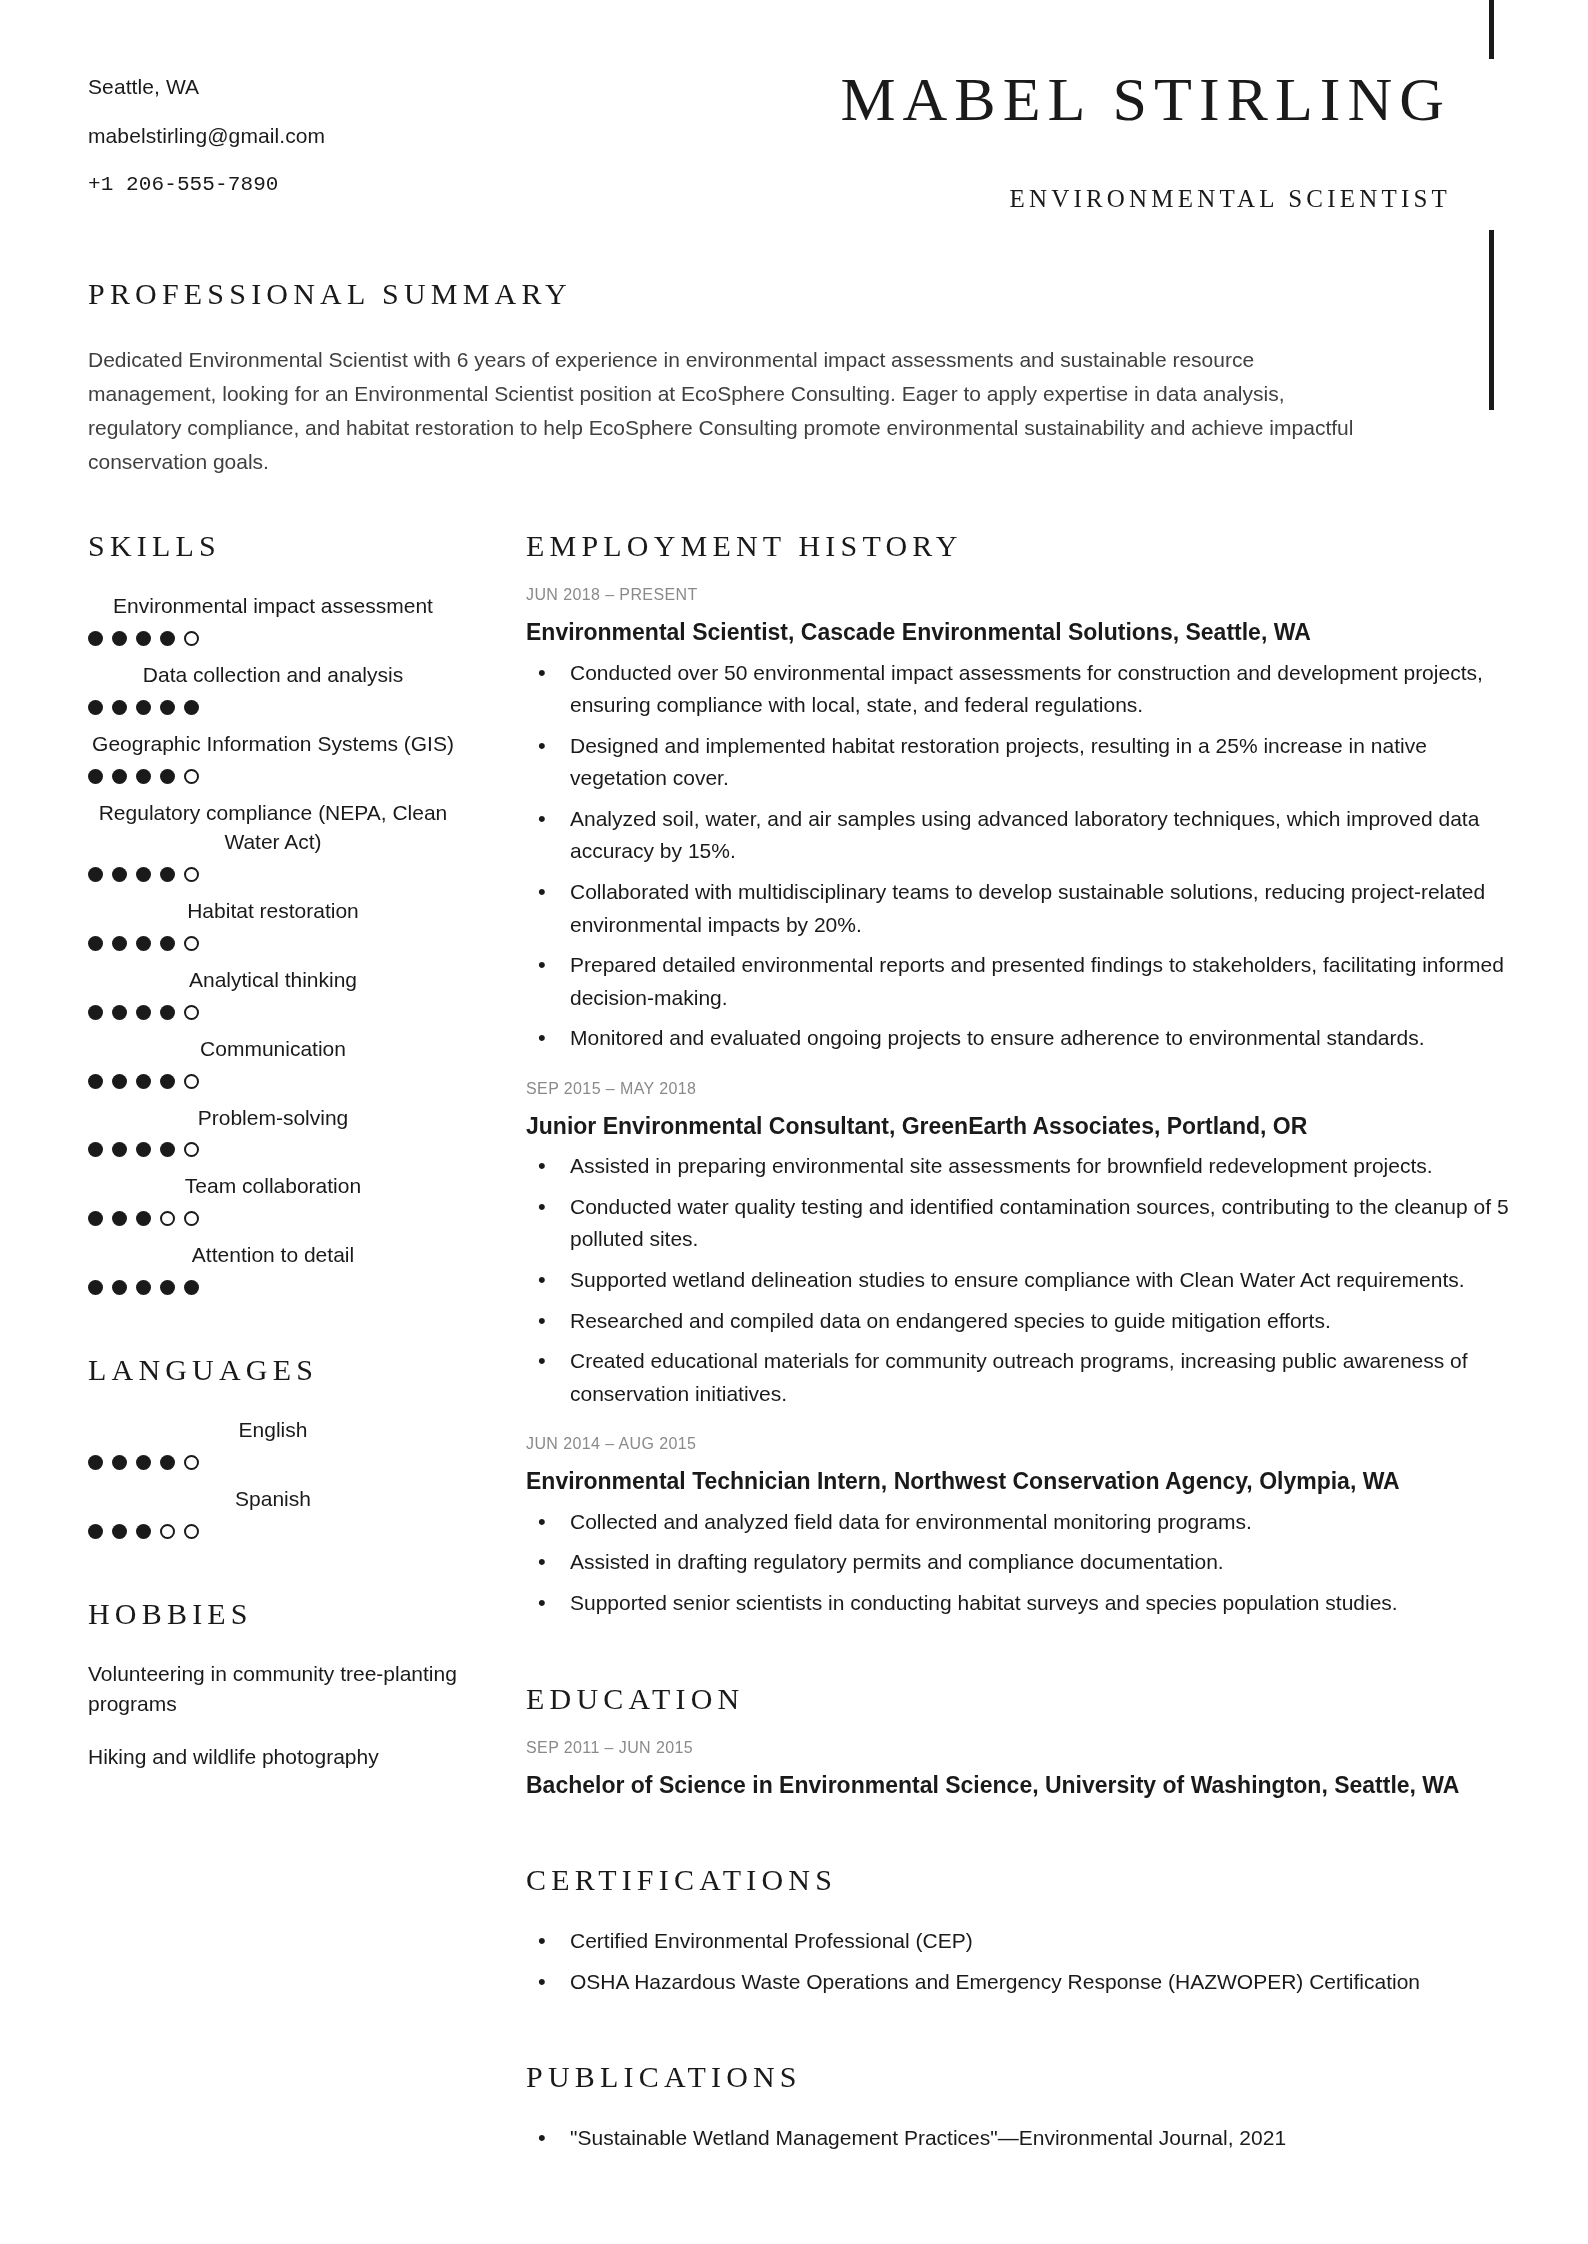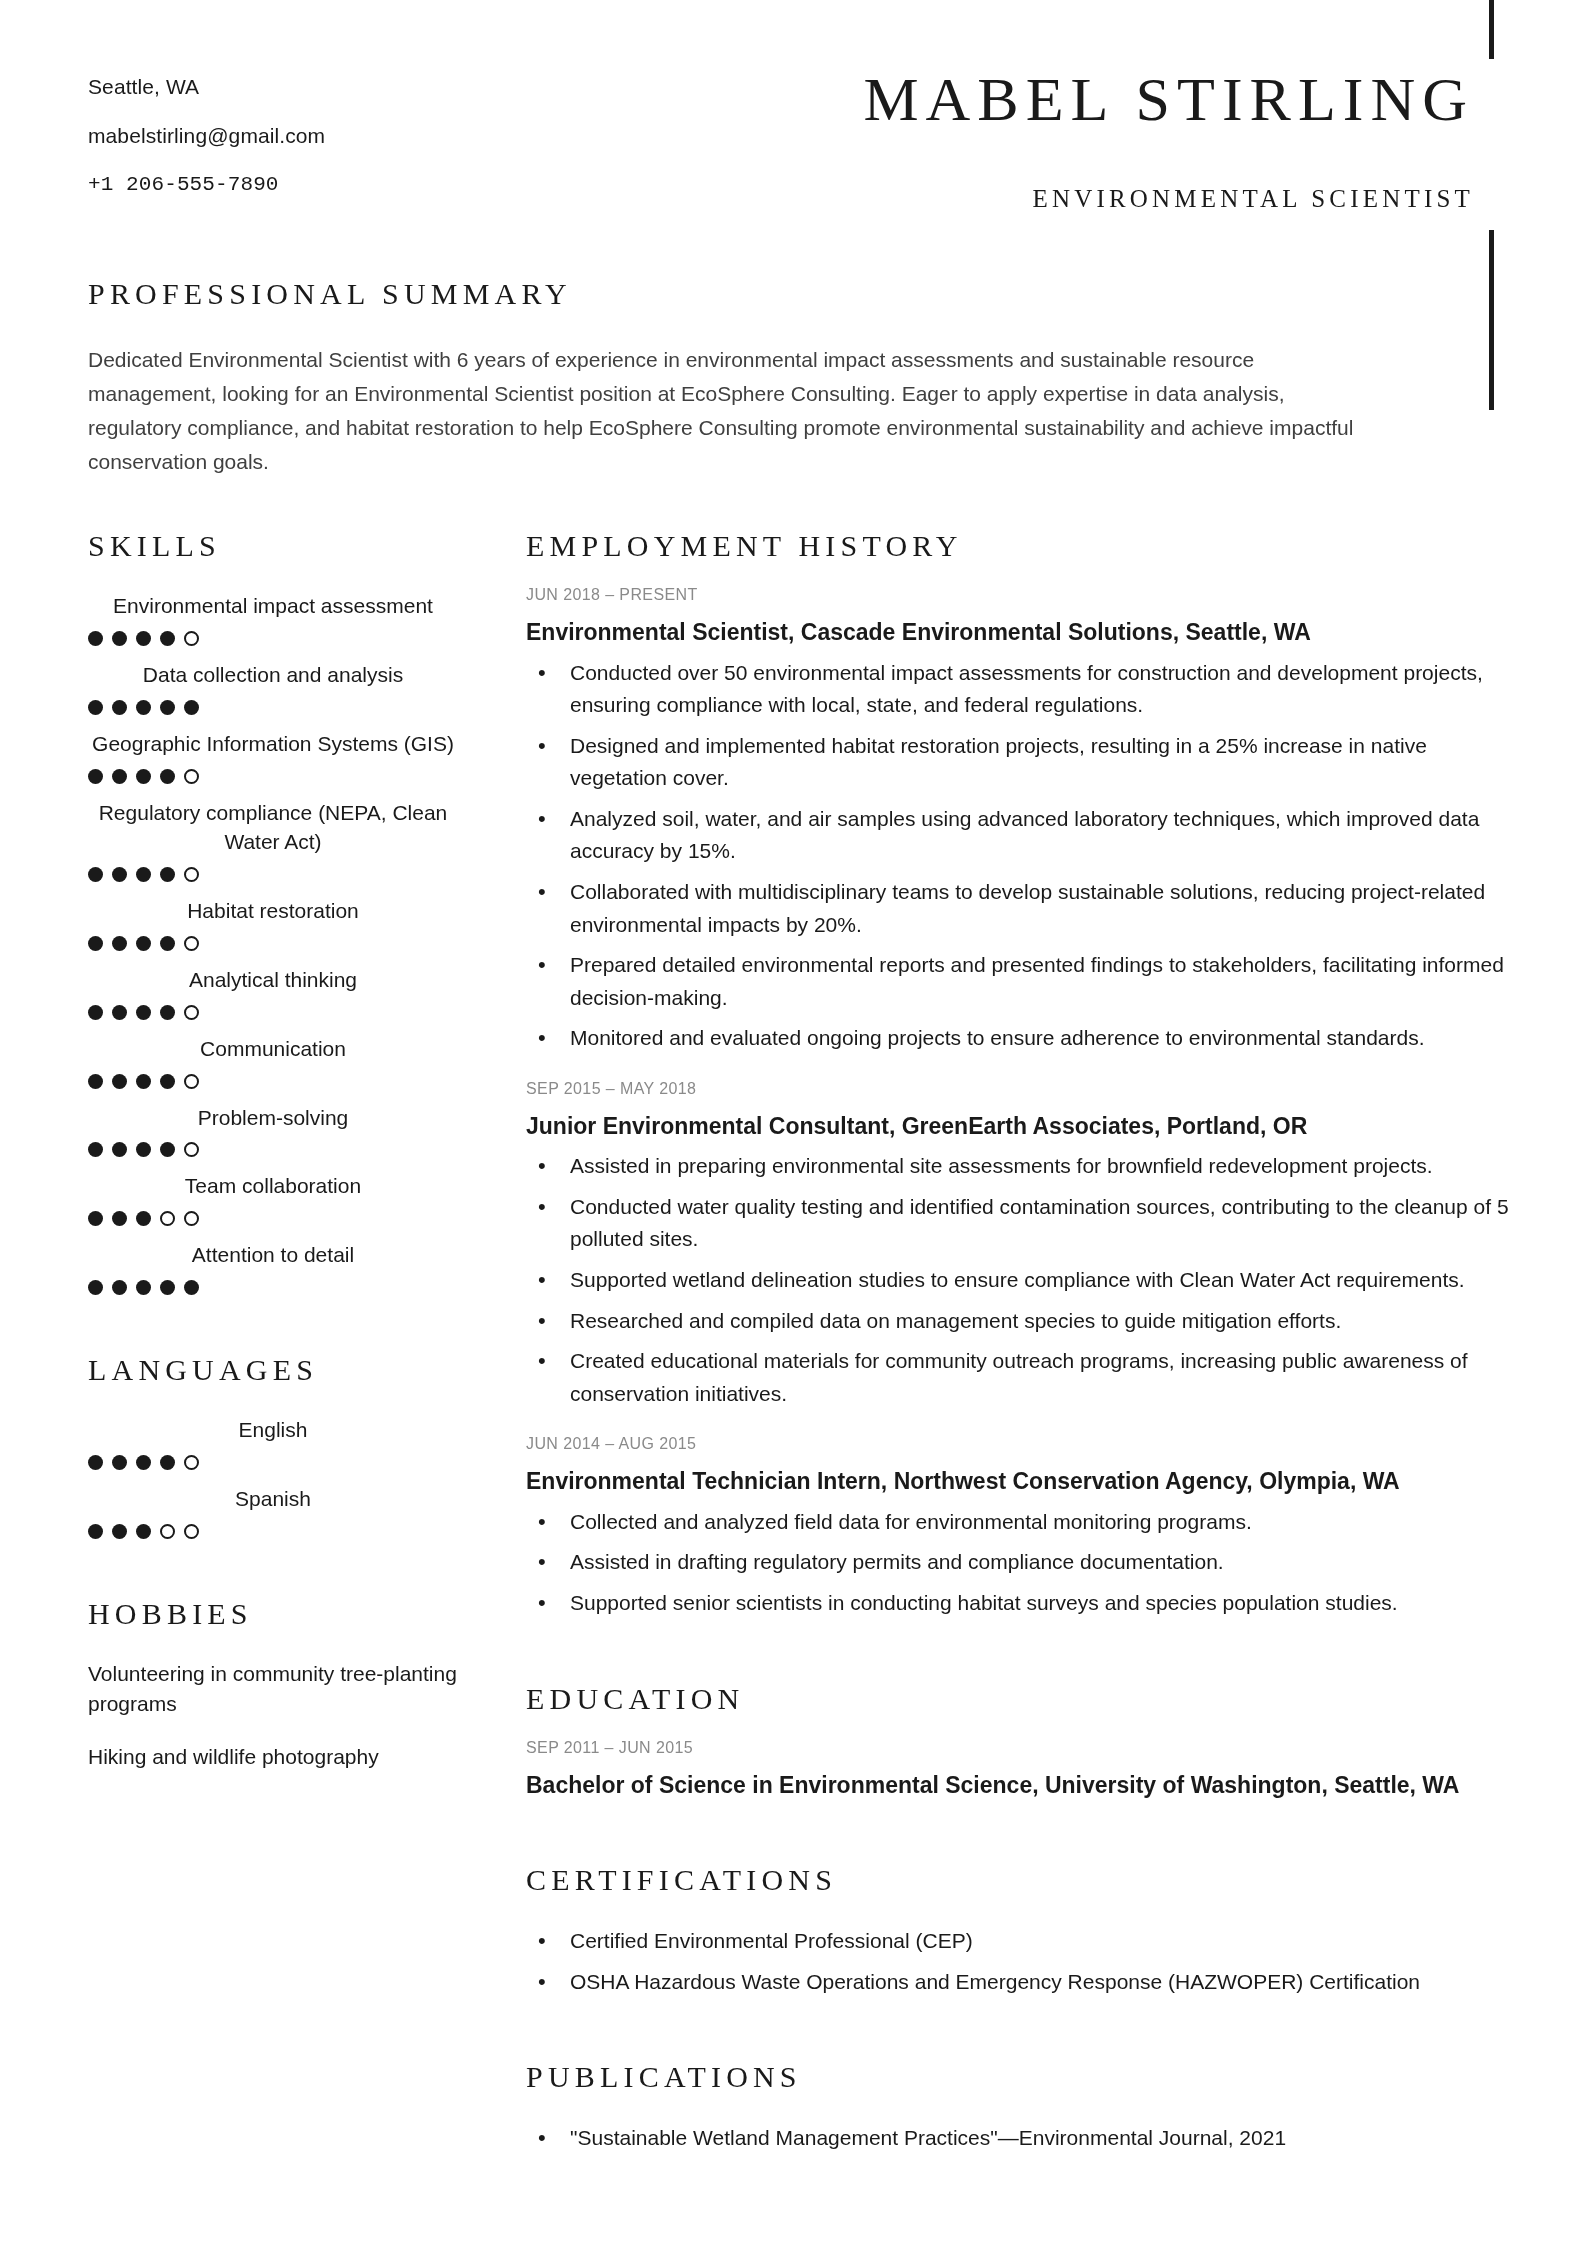--- a/index.html
+++ b/index.html
@@ -40,21 +40,21 @@
     width: 5px;
     height: 180px;
     background: #1a1a1a;
   }
 
   
   .header {
     position: relative;
     display: flex;
     align-items: flex-start;
-    padding: 68px 56px 0 88px;
+    padding: 68px 79px 0 88px;
   }
   .contact-block {
     width: 430px;
     flex: 0 0 430px;
     padding-top: 8px;
   }
   .contact-line {
     font-size: 21px;
     line-height: 1.0;
     color: #1a1a1a;
@@ -387,21 +387,21 @@
               <li>Monitored and evaluated ongoing projects to ensure adherence to environmental standards.</li>
             </ul>
           </div>
           <div class="entry">
             <div class="entry-date">SEP 2015 – MAY 2018</div>
             <div class="entry-heading">Junior Environmental Consultant, GreenEarth Associates, Portland, OR</div>
             <ul class="bullets">
               <li>Assisted in preparing environmental site assessments for brownfield redevelopment projects.</li>
               <li>Conducted water quality testing and identified contamination sources, contributing to the cleanup of 5 polluted sites.</li>
               <li>Supported wetland delineation studies to ensure compliance with Clean Water Act requirements.</li>
-              <li>Researched and compiled data on management species to guide mitigation efforts.</li>
+              <li>Researched and compiled data on endangered species to guide mitigation efforts.</li>
               <li>Created educational materials for community outreach programs, increasing public awareness of conservation initiatives.</li>
             </ul>
           </div>
           <div class="entry">
             <div class="entry-date">JUN 2014 – AUG 2015</div>
             <div class="entry-heading">Environmental Technician Intern, Northwest Conservation Agency, Olympia, WA</div>
             <ul class="bullets">
               <li>Collected and analyzed field data for environmental monitoring programs.</li>
               <li>Assisted in drafting regulatory permits and compliance documentation.</li>
               <li>Supported senior scientists in conducting habitat surveys and species population studies.</li>

